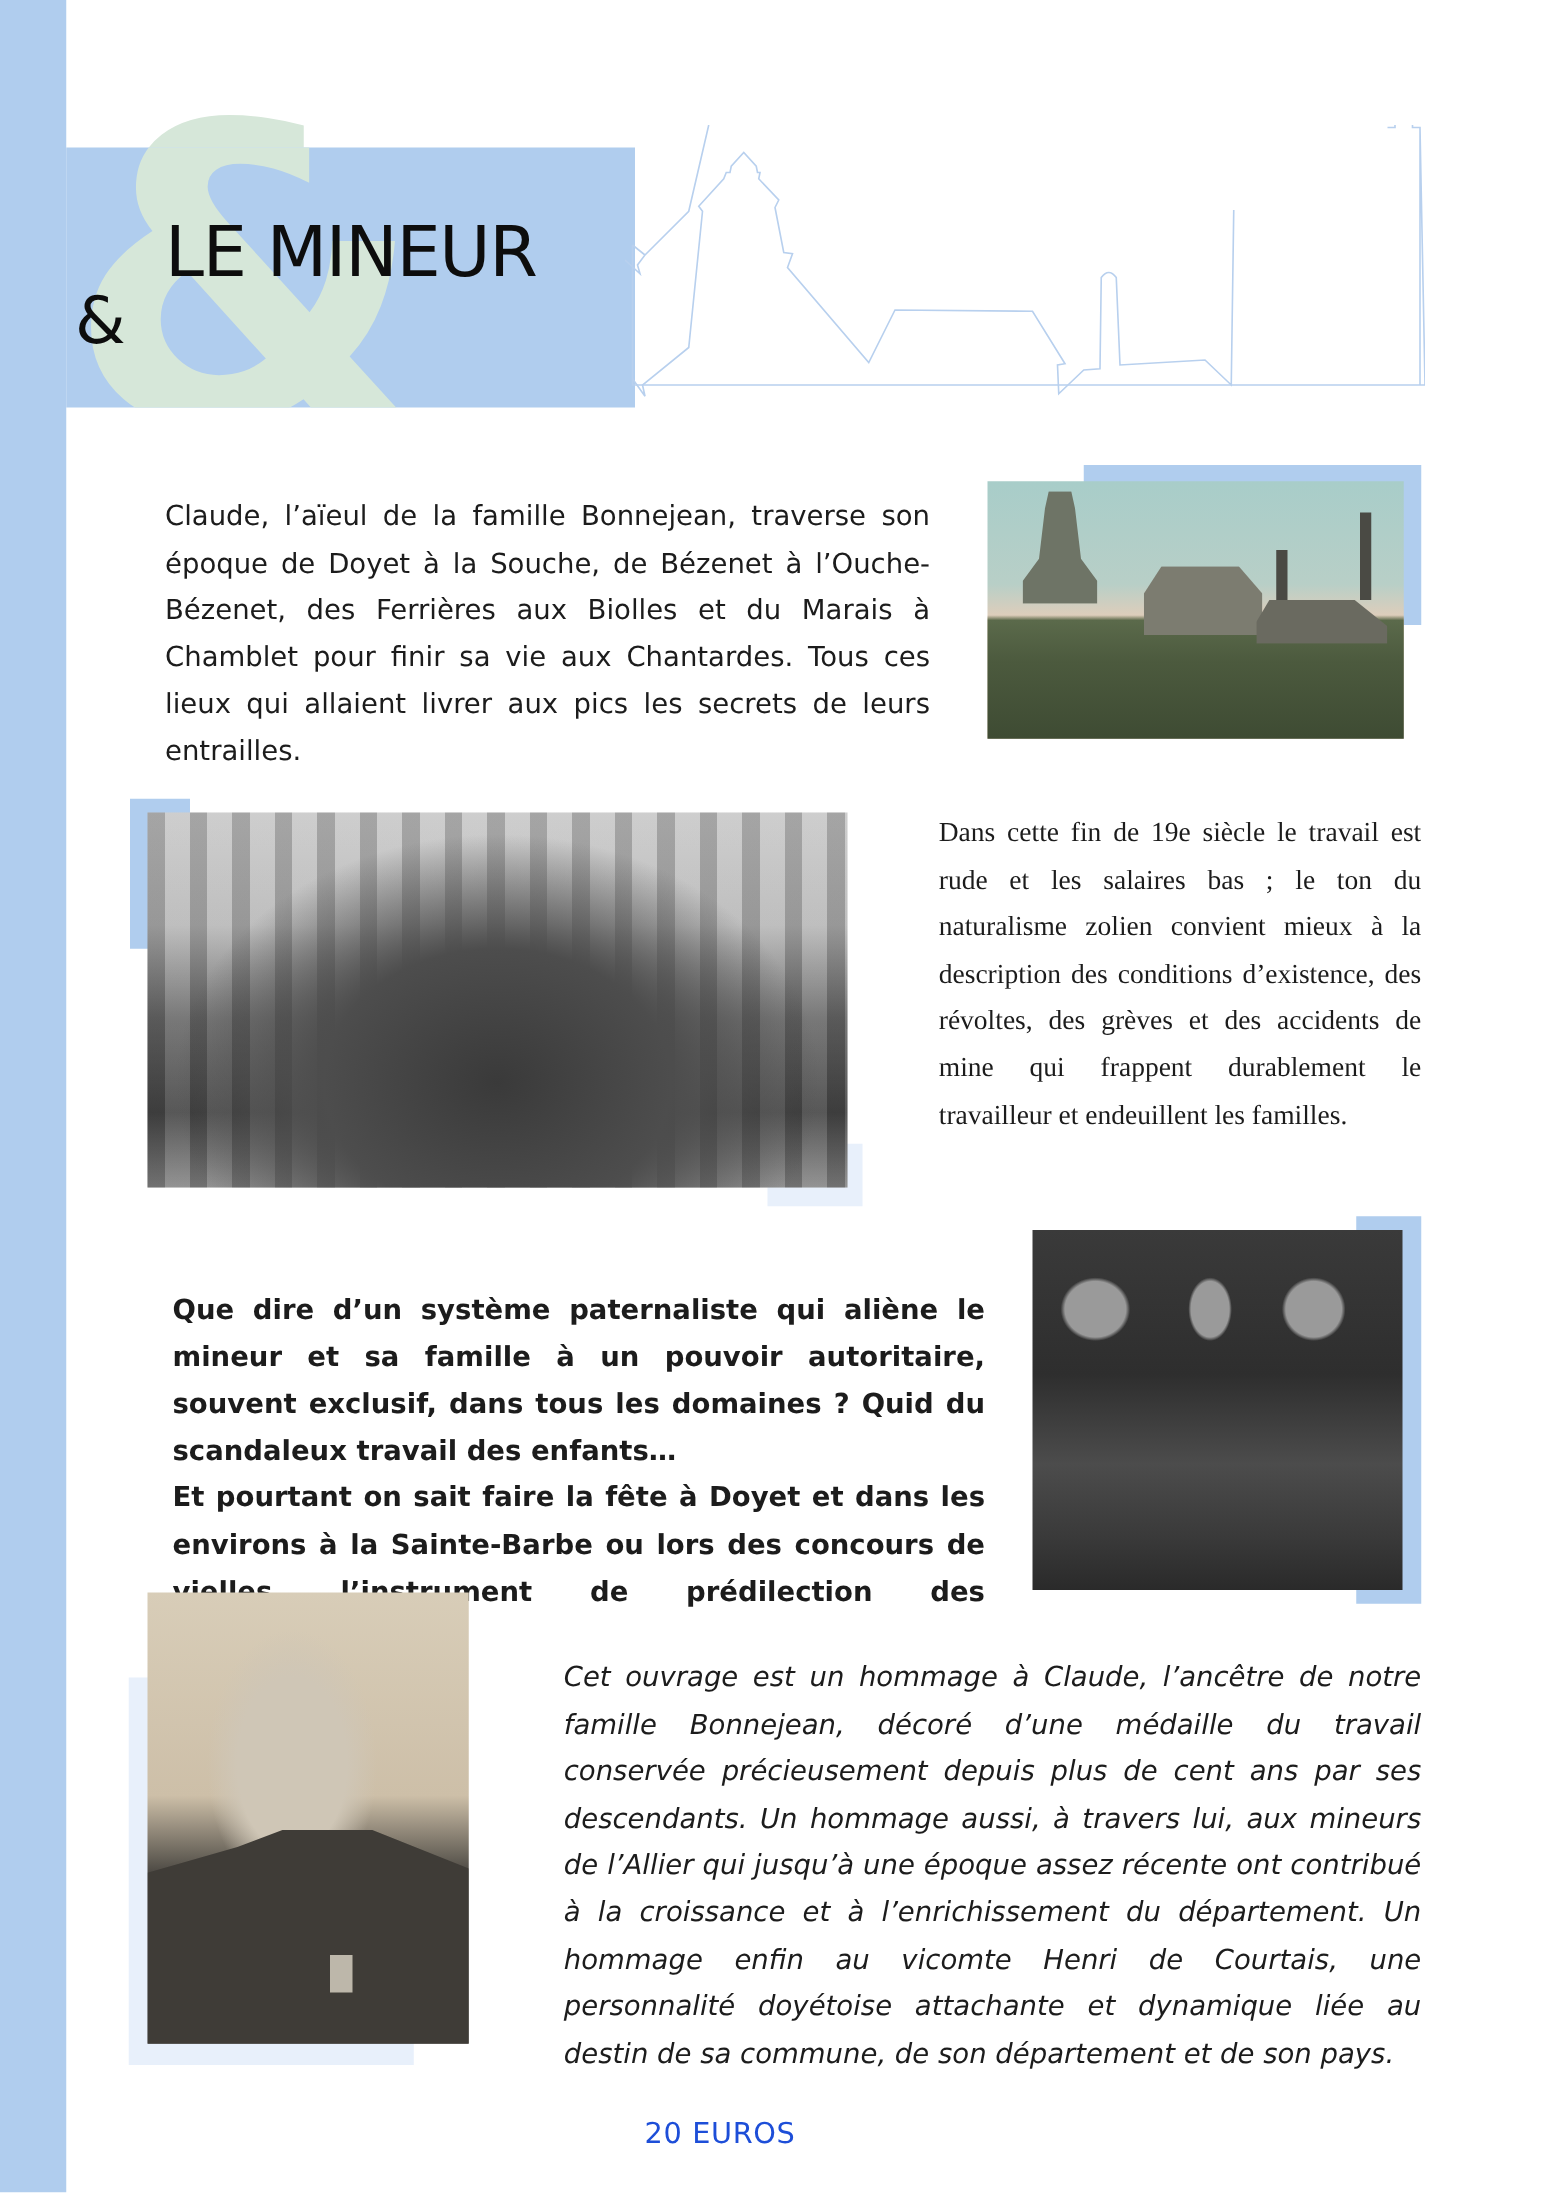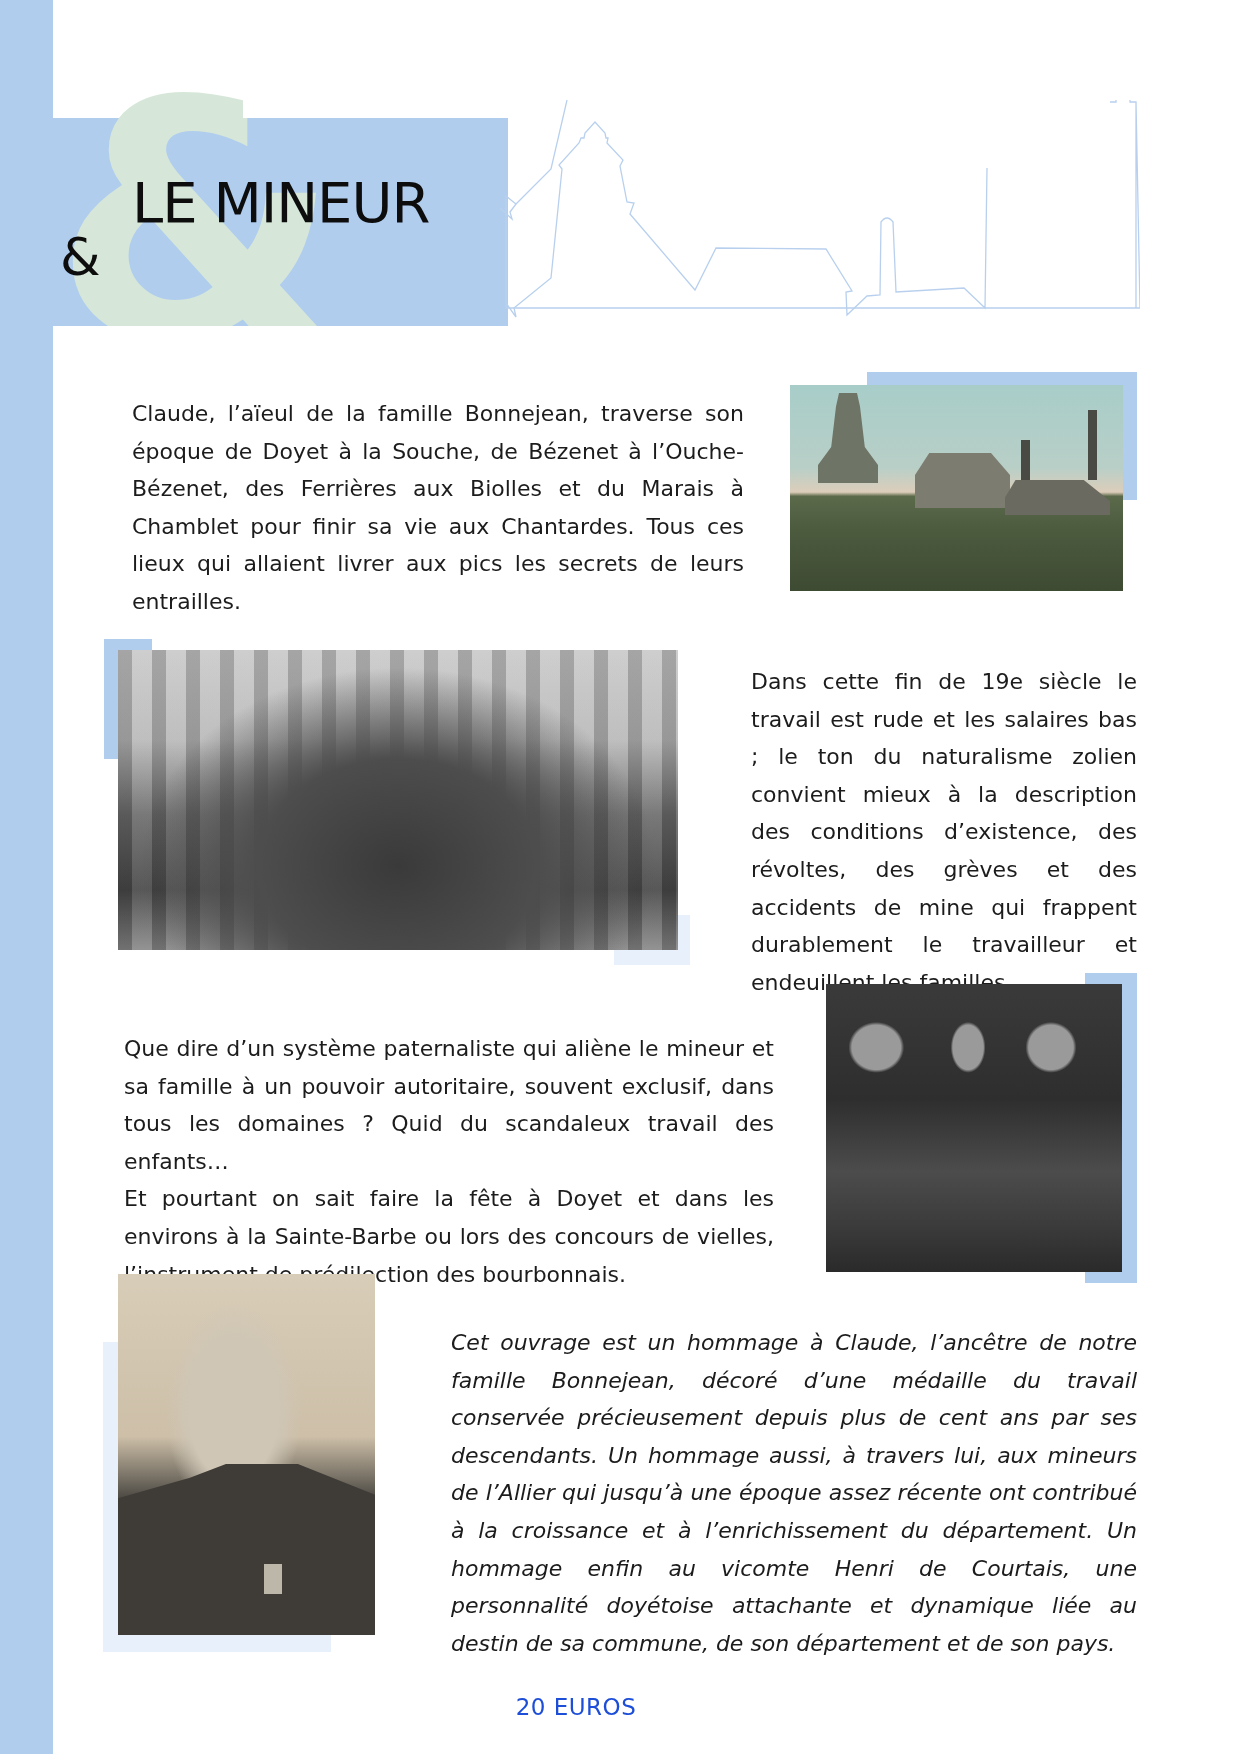--- a/index.html
+++ b/index.html
@@ -27,22 +27,22 @@
     position: absolute; left: 60px; top: 222px;
     font-family: "DejaVu Sans", sans-serif; font-weight: normal;
     font-size: 52px; line-height: 70px; color: #0d0d0d;
   }
   .skyline { position: absolute; left: 500px; top: 100px; width: 640px; height: 230px; }
   .para {
     position: absolute; margin: 14px;
     font-size: 22px; line-height: 37.6px; text-align: justify; color: #1c1c1c;
   }
   .p1 { left: 118px; top: 381px; width: 612px; }
-  .p2 { left: 737px; top: 649px; width: 386px; }
-  .p3 { left: 110px; top: 1016px; width: 650px; }
+  .p2 { left: 737px; top: 633px; width: 386px; font-family: Liberation Serif, serif; }
+  .p3 { left: 124px; top: 1016px; width: 650px; font-weight: bold; }
   .p4 { left: 437px; top: 1310px; width: 686px; font-style: italic; }
   .accent { position: absolute; }
   .photo { position: absolute; overflow: hidden; }
   .price {
     position: absolute; left: 0; width: 1152px; top: 1694px; text-align: center;
     font-size: 23px; color: #1d4ed8; letter-spacing: 0.5px;
   }
 </style>
 </head>
 <body>

